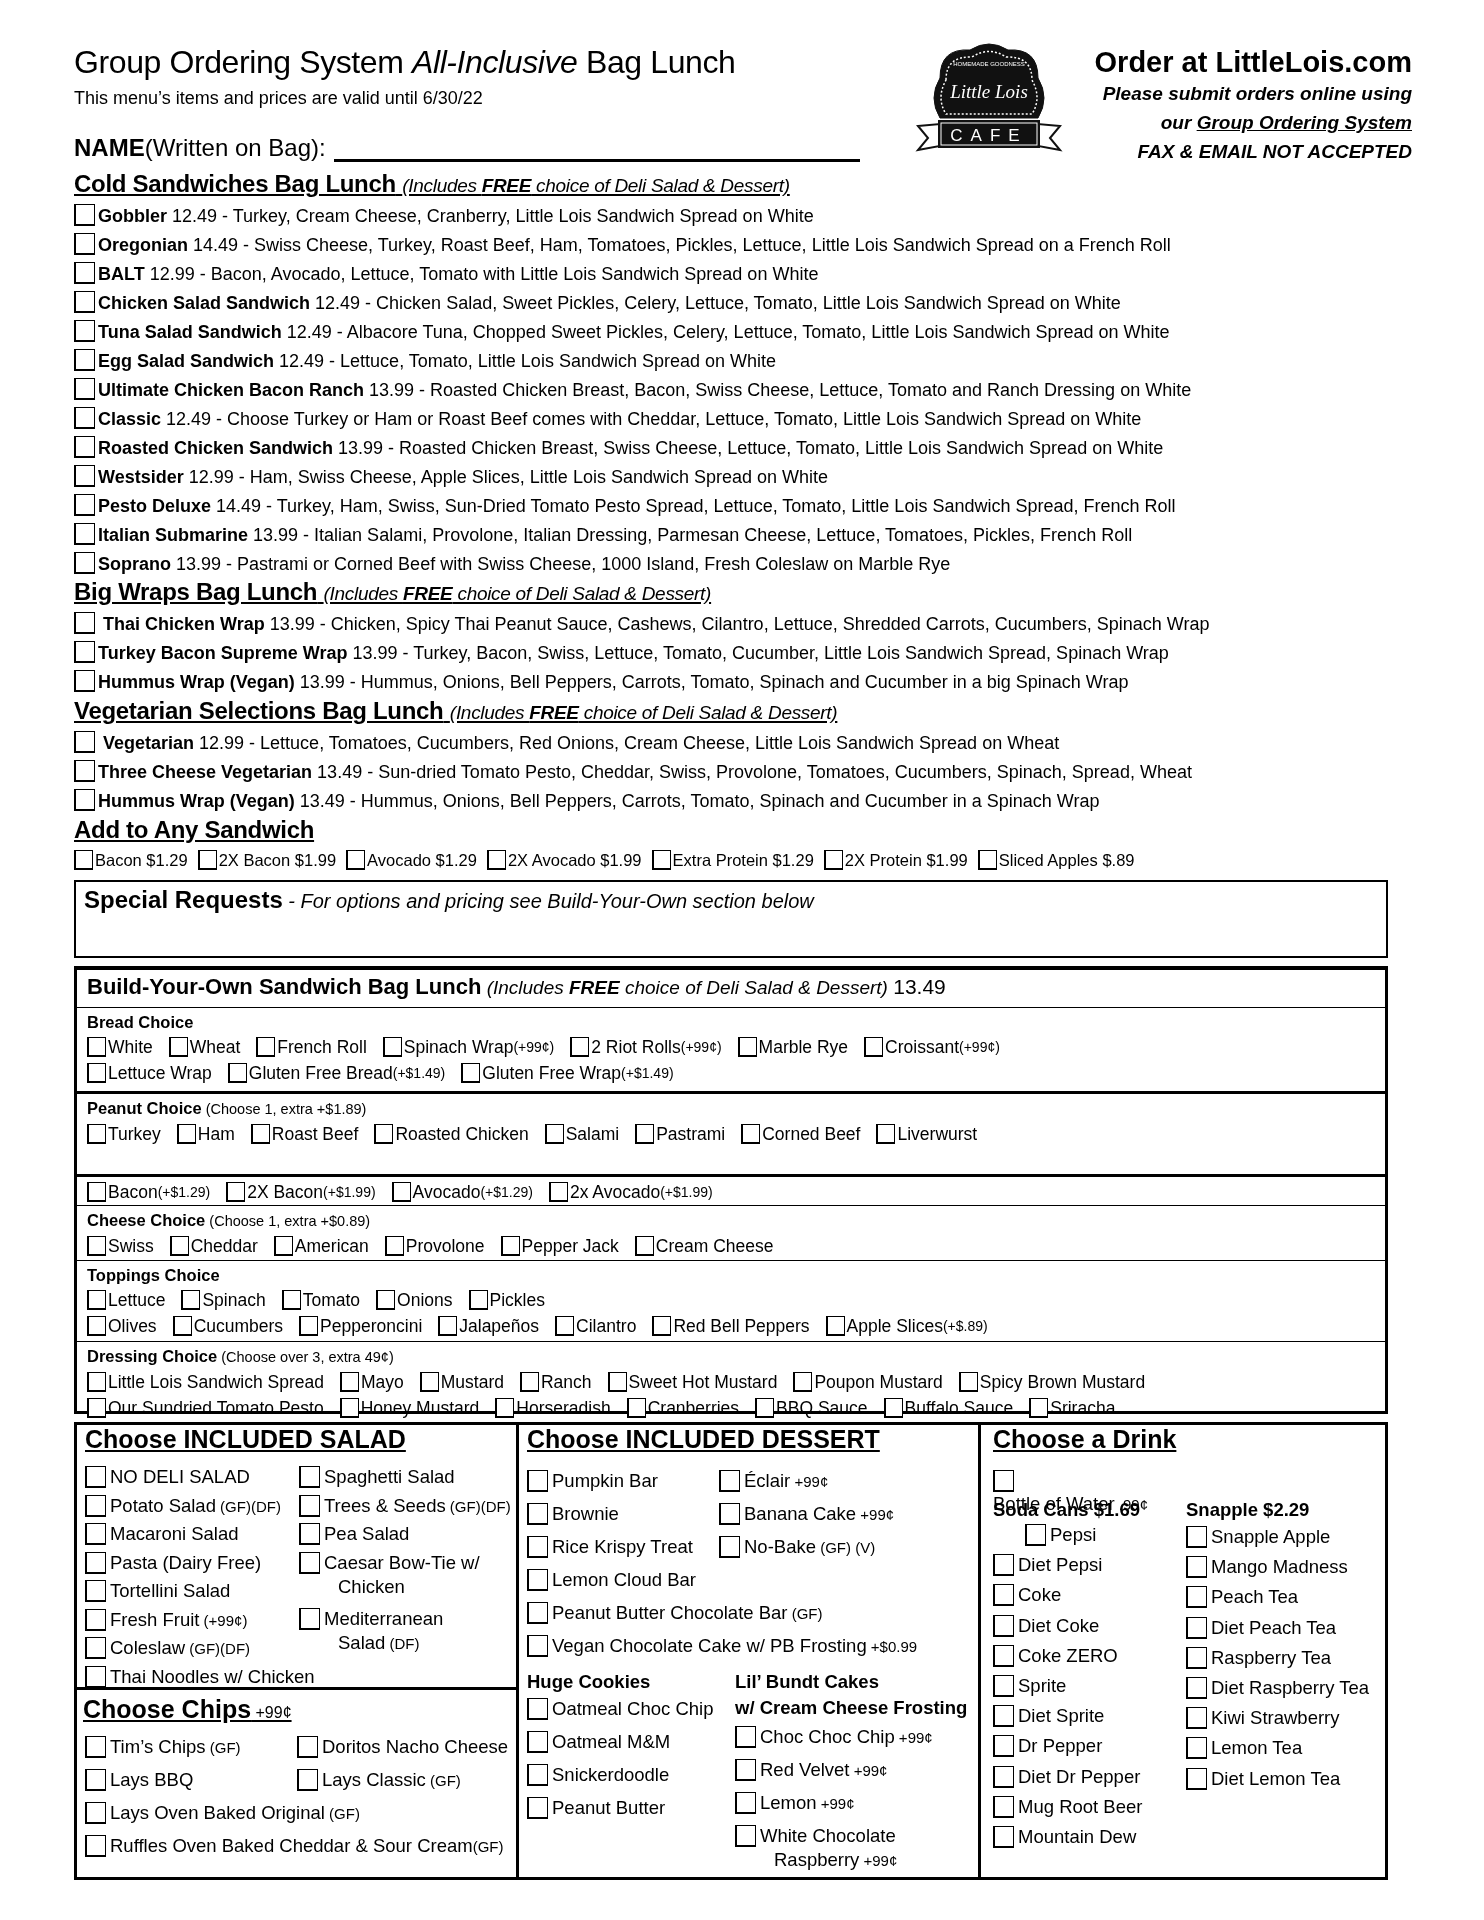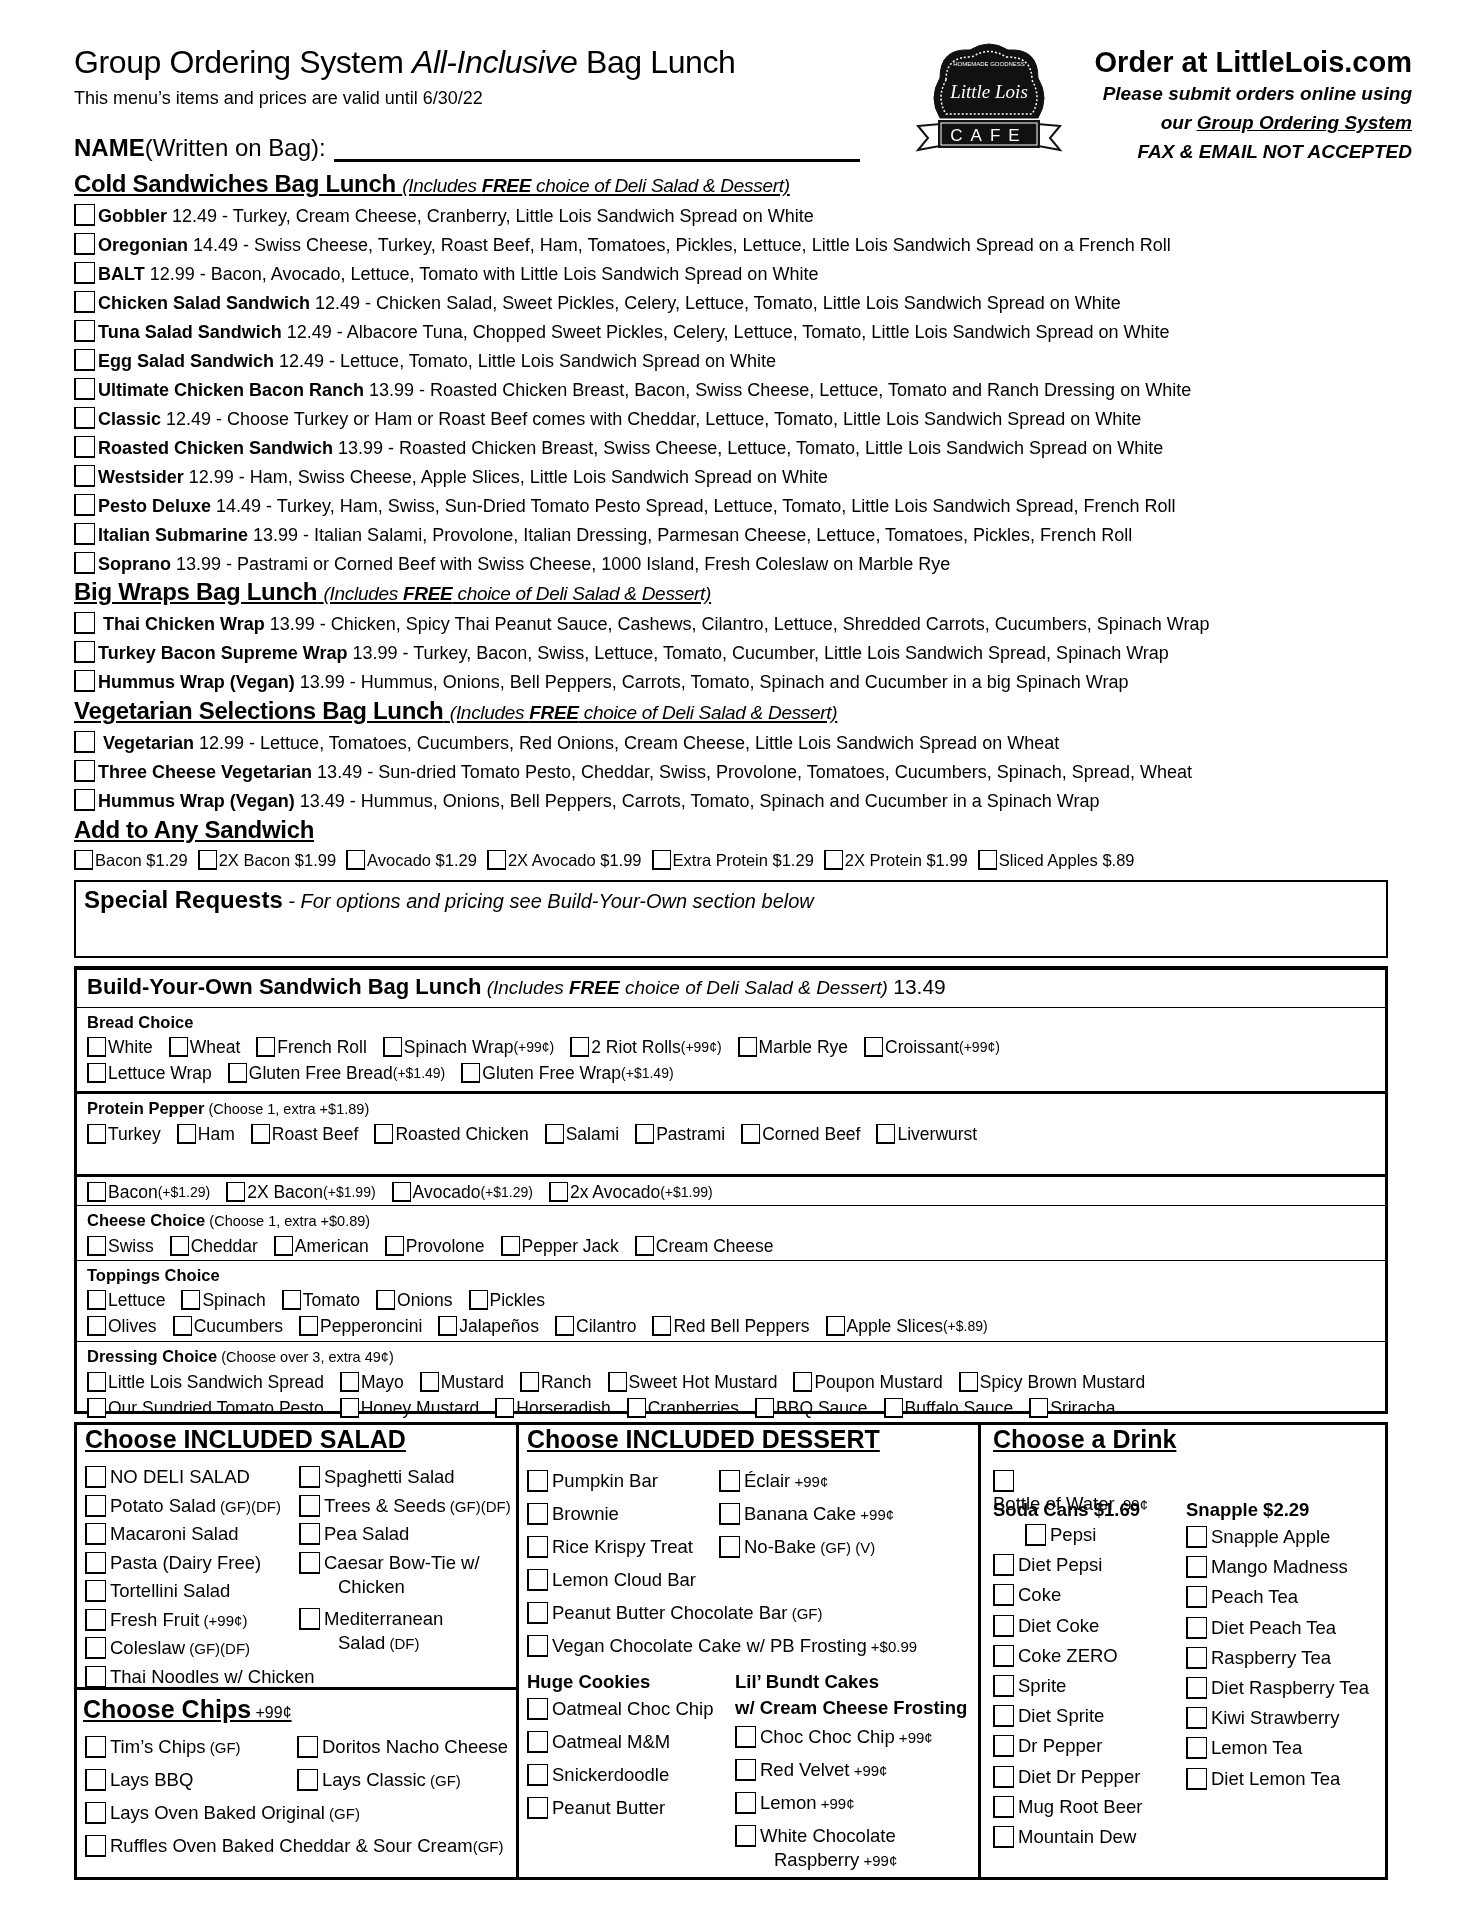--- a/index.html
+++ b/index.html
@@ -219,21 +219,21 @@
             <span class="sm2"> (+$1.49)</span>
           </span>
           <span class="opt">
             <span class="cb sm"></span>
             <span>Gluten Free Wrap</span>
             <span class="sm2"> (+$1.49)</span>
           </span>
         </div>
     </div>
     <div class="byo-row thick" style="height:83px">
-      <div class="grp-title"><span>Protein Pepper</span><span class="sub"> (Choose 1, extra +$1.89)</span></div>
+      <div class="grp-title"><span>Peanut Choice</span><span class="sub"> (Choose 1, extra +$1.89)</span></div>
       <div class="opts" id="protein-row1">
           <span class="opt">
             <span class="cb sm"></span>
             <span>Turkey</span>
           </span>
           <span class="opt">
             <span class="cb sm"></span>
             <span>Ham</span>
           </span>
           <span class="opt">

